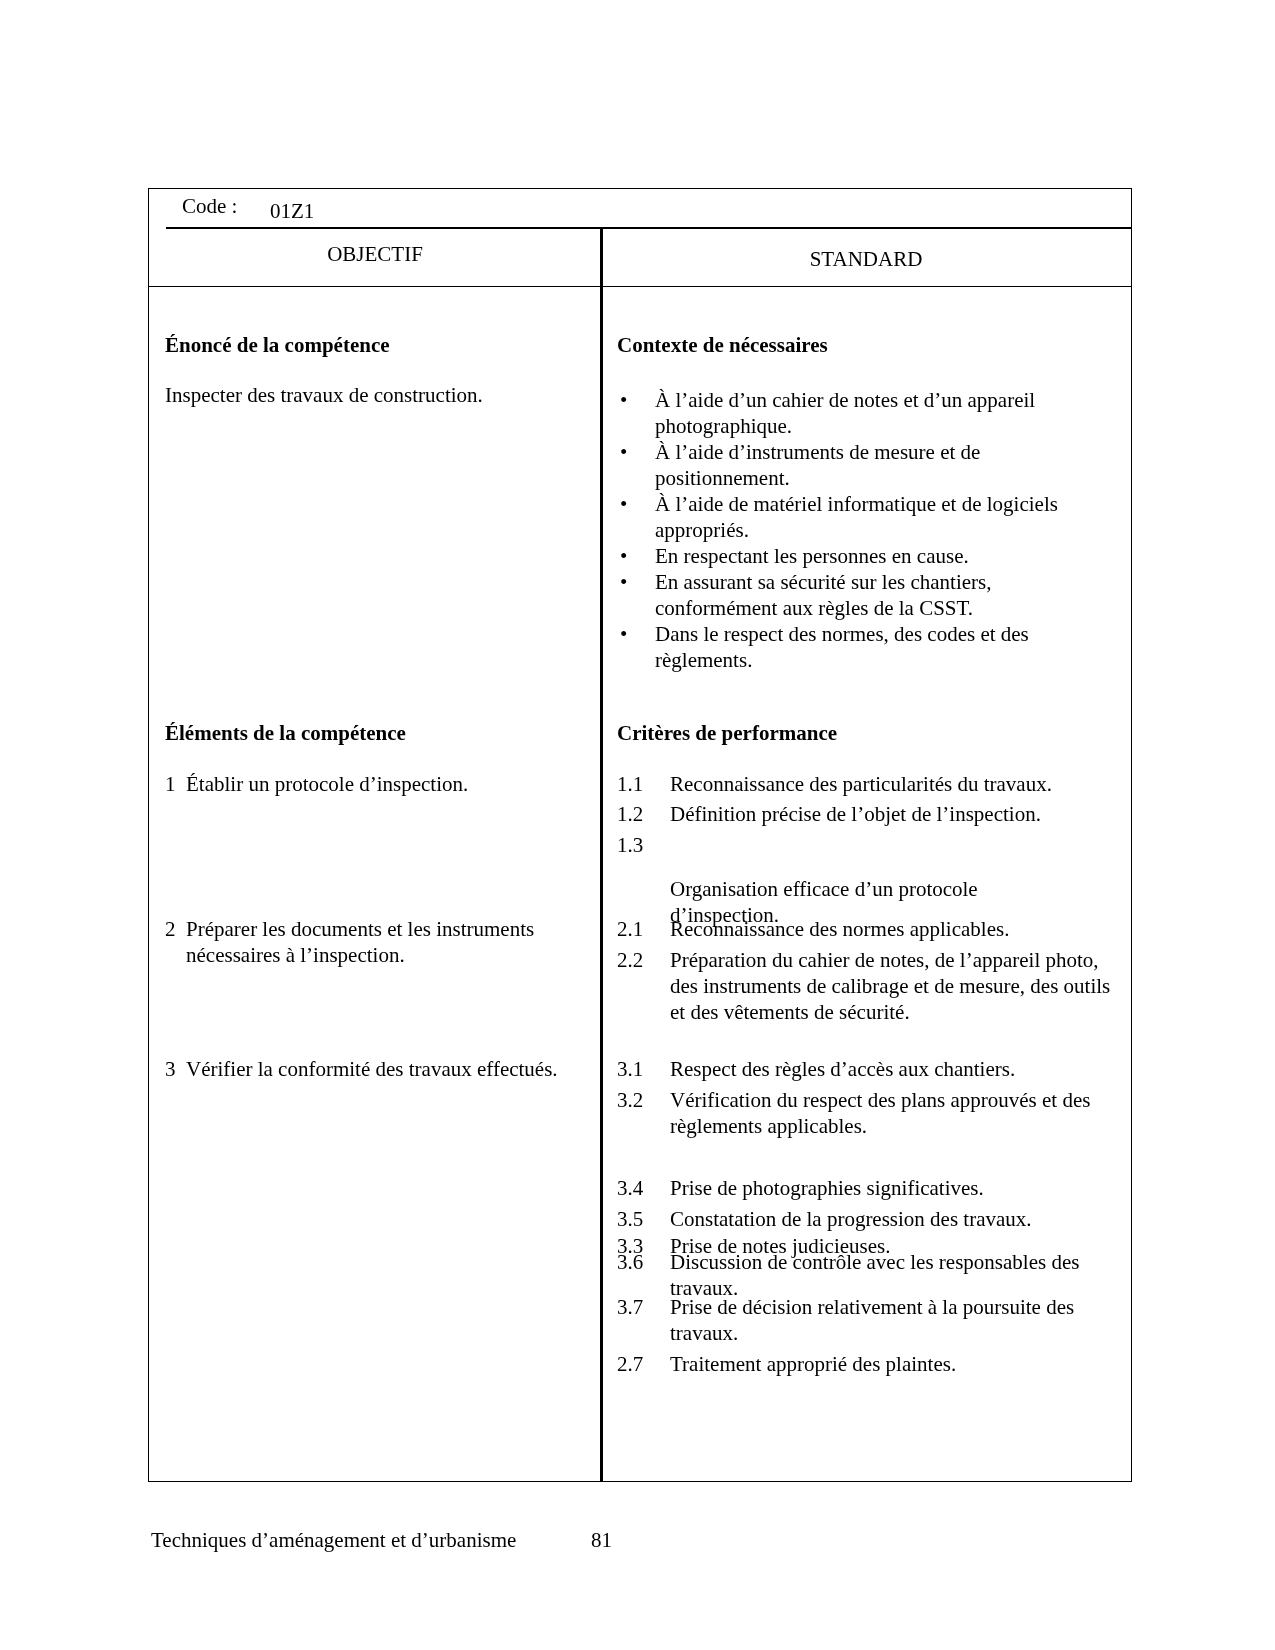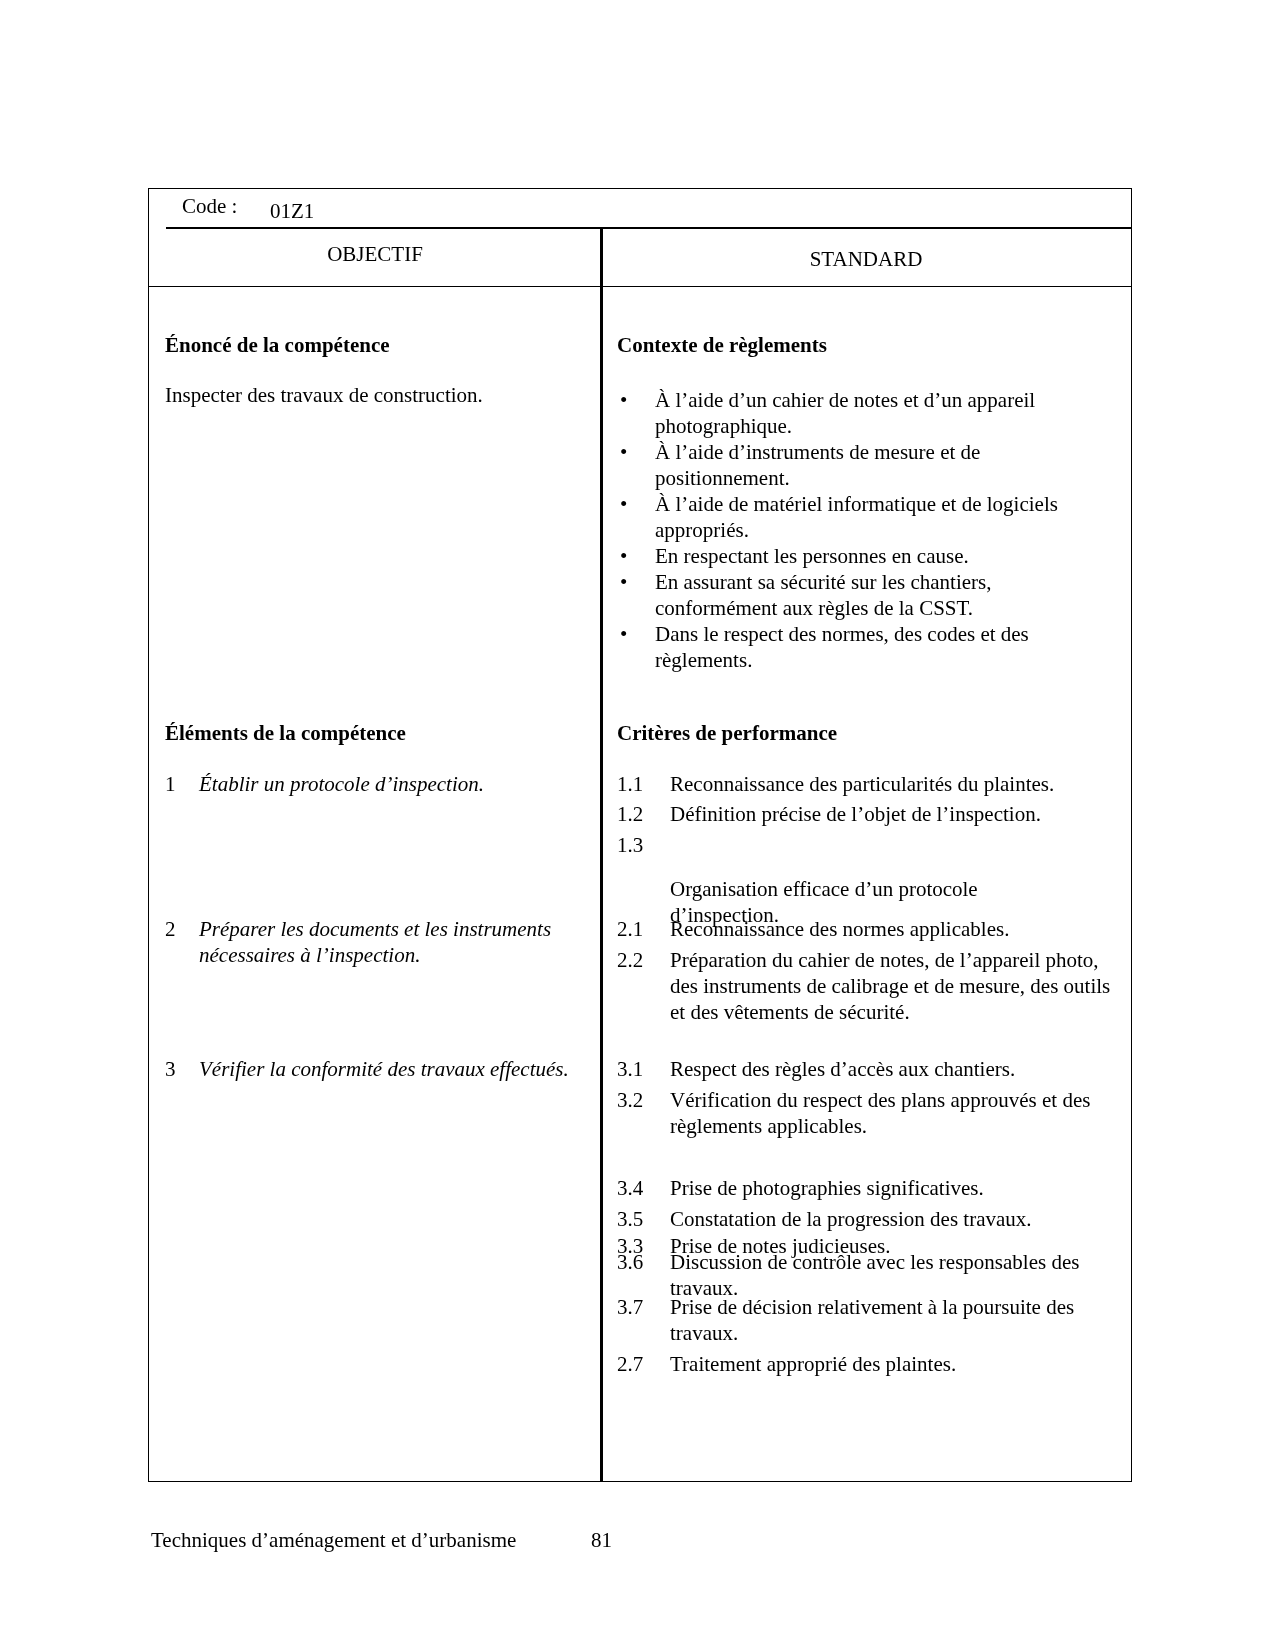--- a/index.html
+++ b/index.html
@@ -32,21 +32,21 @@
   .left-x { left: 16px; }
   .right-x { left: 468px; }
   .bullet-list { position: absolute; left: 468px; top: 198px; width: 500px; margin: 0; padding: 0; list-style: none; }
   .bullet-list li { position: relative; padding-left: 38px; }
   .bullet-list li .dot { position: absolute; left: 3px; top: 0; }
   .crit-item { position: absolute; left: 468px; width: 500px; }
   .crit-num { position: absolute; left: 0; top: 0; }
   .crit-text { display: block; margin-left: 53px; }
   .elem-item { position: absolute; left: 16px; width: 420px; }
   .elem-num { position: absolute; left: 0; top: 0; }
-  .elem-text { display: block; margin-left: 34px; font-style: italic; }
+  .elem-text { display: block; margin-left: 21px; }
   .footer-title { position: absolute; left: 151px; top: 1527px; }
   .footer-page { position: absolute; left: 591px; top: 1527px; }
 </style>
 </head>
 <body>
 
 <div class="table">
   <div class="code-row">
     <span class="code-label">Code :</span>
     <span class="code-value">01Z1</span>
@@ -68,35 +68,35 @@
   </div>
   <div class="elem-item" style="top:727px;">
     <span class="elem-num">2</span>
     <span class="elem-text">Préparer les documents et les instruments nécessaires à l’inspection.</span>
   </div>
   <div class="elem-item" style="top:867px;">
     <span class="elem-num">3</span>
     <span class="elem-text">Vérifier la conformité des travaux effectués.</span>
   </div>
 
-  <div class="abs bold right-x" style="top:143px;">Contexte de règlements</div>
+  <div class="abs bold right-x" style="top:143px;">Contexte de nécessaires</div>
   <ul class="bullet-list">
     <li><span class="dot">•</span><span>À l’aide d’un cahier de notes et d’un appareil photographique.</span></li>
     <li><span class="dot">•</span><span>À l’aide d’instruments de mesure et de positionnement.</span></li>
     <li><span class="dot">•</span><span>À l’aide de matériel informatique et de logiciels appropriés.</span></li>
     <li><span class="dot">•</span><span>En respectant les personnes en cause.</span></li>
     <li><span class="dot">•</span><span>En assurant sa sécurité sur les chantiers, conformément aux règles de la CSST.</span></li>
     <li><span class="dot">•</span><span>Dans le respect des normes, des codes et des règlements.</span></li>
   </ul>
 
   <div class="abs bold right-x" style="top:531px;">Critères de performance</div>
 
   <div class="crit-item" style="top:582px;">
       <span class="crit-num">1.1</span>
-      <span class="crit-text">Reconnaissance des particularités du plaintes.</span>
+      <span class="crit-text">Reconnaissance des particularités du travaux.</span>
     </div>
   <div class="crit-item" style="top:612px;">
       <span class="crit-num">1.2</span>
       <span class="crit-text">Définition précise de l’objet de l’inspection.</span>
     </div>
   <div class="crit-item" style="top:643px;">
       <span class="crit-num">1.3</span>
       <span class="crit-text" style="width:340px;margin-top:44px;">Organisation efficace d’un protocole d’inspection.</span>
     </div>
 

